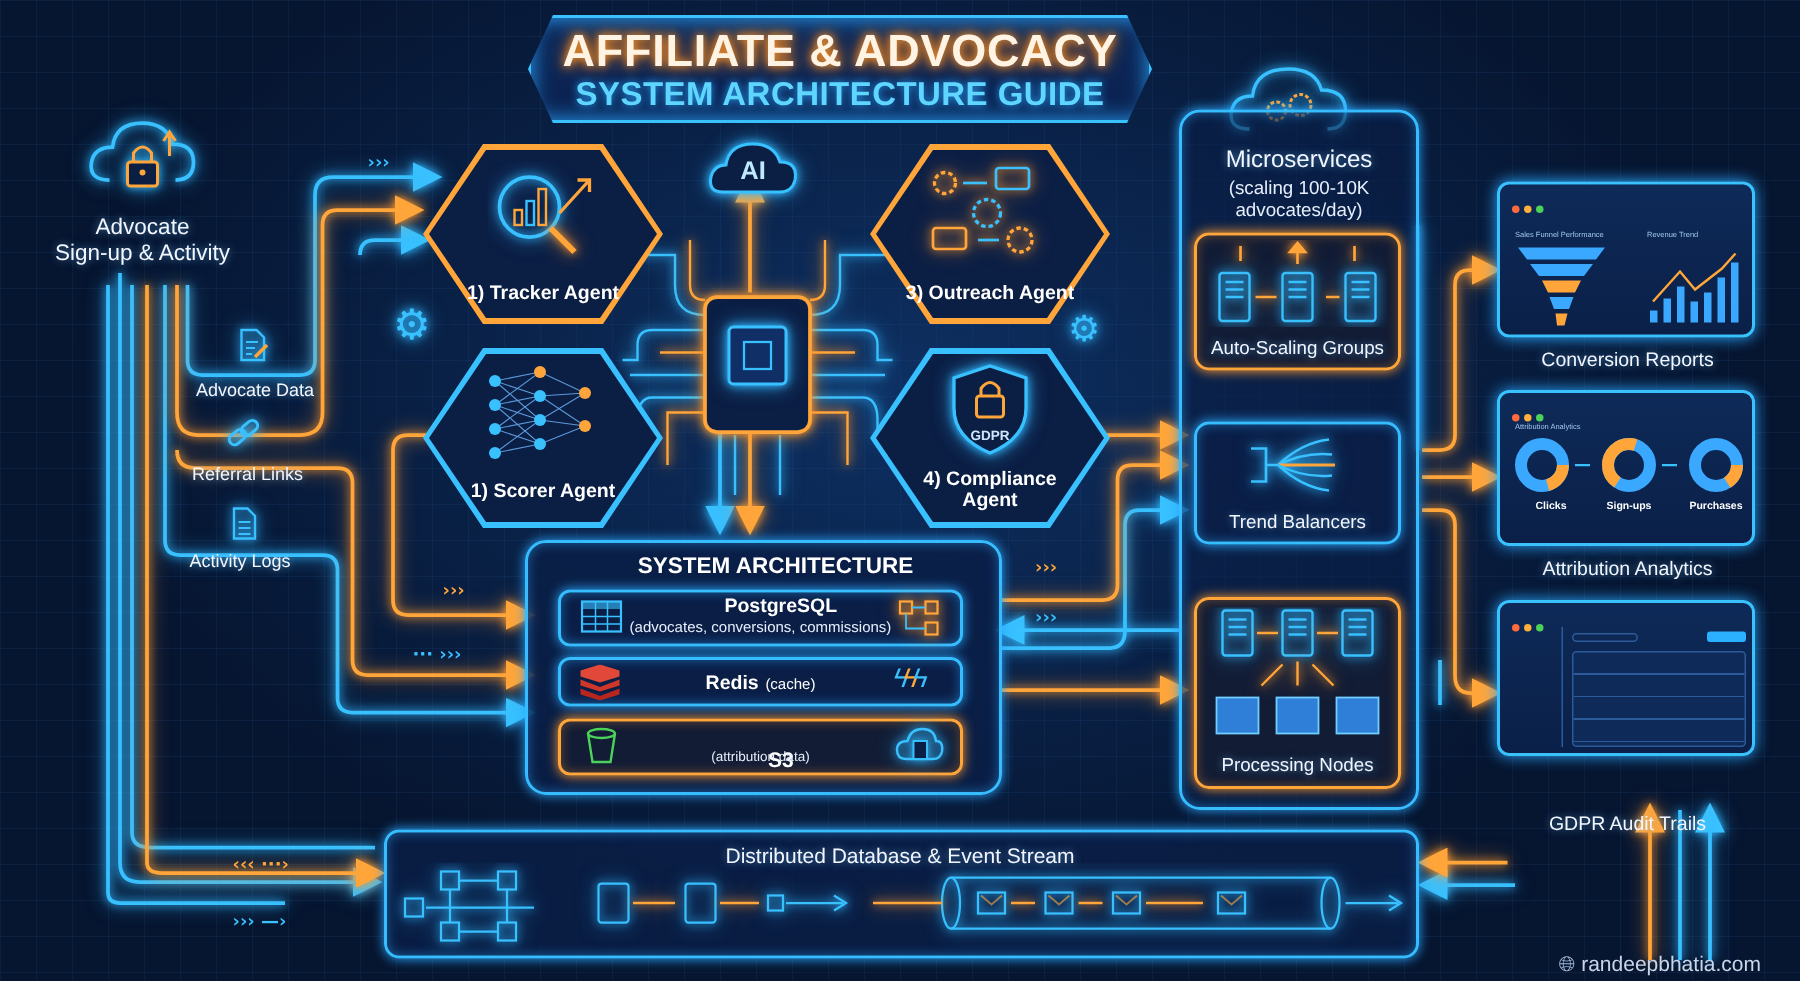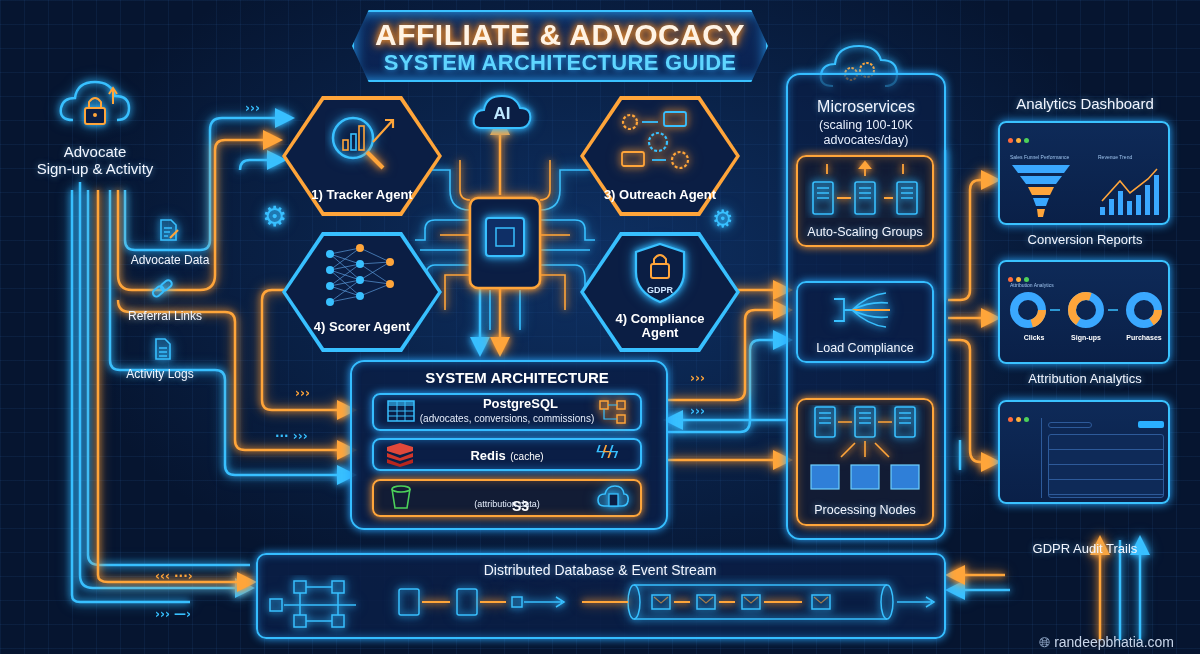--- a/index.html
+++ b/index.html
@@ -222,21 +222,21 @@
       <circle cx="42" cy="24" r="4"></circle>
         <circle cx="42" cy="40" r="4"></circle>
         <circle cx="42" cy="56" r="4"></circle>
       </g>
     <g fill="#ffa53a">
         <circle cx="42" cy="8" r="4"></circle>
         <circle cx="72" cy="22" r="4"></circle>
         <circle cx="72" cy="44" r="4"></circle>
       </g>
   </svg>
-  <div class="hex-label abs" style="left:282px;top:319px;width:160px;">4) Scorer Agent</div>
+  <div class="hex-label abs" style="left:282px;top:319px;width:160px;">1) Scorer Agent</div>
 
   <div class="hex orange glow-o" style="left:580px;top:96px;">
     <div class="hex-inner"></div>
   </div>
   <svg class="abs glow-o" style="left:618px;top:108px" width="90" height="70" viewBox="0 0 90 70">
     <circle cx="12" cy="14" r="7" fill="none" stroke="#ffa53a" stroke-width="2.2" stroke-dasharray="3 2"></circle>
     <path d="M24 14 H40" stroke="#38c0ff" stroke-width="1.8"></path>
     <rect x="46" y="4" width="22" height="14" rx="2" fill="none" stroke="#38c0ff" stroke-width="1.8"></rect>
     <circle cx="40" cy="34" r="9" fill="none" stroke="#38c0ff" stroke-width="2.2" stroke-dasharray="3 2"></circle>
     <rect x="4" y="44" width="22" height="14" rx="2" fill="none" stroke="#ffa53a" stroke-width="1.8"></rect>
@@ -334,42 +334,41 @@
   </svg>
   <div class="abs label" style="left:796px;top:225px;width:138px;font-size:12.5px;">Auto-Scaling Groups</div>
 
   <div class="panel blue" style="left:796px;top:281px;width:138px;height:82px;"></div>
   <svg class="abs glow-b" style="left:830px;top:287px" width="70" height="46" viewBox="0 0 70 46">
     <path d="M4 12 H14 V34 H4 M14 23 H22" fill="none" stroke="#38c0ff" stroke-width="1.8"></path>
     <path d="M22 23 Q38 8 56 6 M22 23 Q40 14 58 16" fill="none" stroke="#38c0ff" stroke-width="1.6"></path>
     <path d="M22 23 H60" stroke="#ffa53a" stroke-width="2"></path>
     <path d="M22 23 Q40 32 58 30 M22 23 Q38 38 56 40" fill="none" stroke="#38c0ff" stroke-width="1.6"></path>
   </svg>
-  <div class="abs label" style="left:796px;top:341px;width:138px;font-size:12.5px;">Load Compliance</div>
+  <div class="abs label" style="left:796px;top:341px;width:138px;font-size:12.5px;">Trend Balancers</div>
 
   <div class="panel orange" style="left:796px;top:398px;width:138px;height:128px;"></div>
   <svg class="abs" style="left:805px;top:405px" width="120" height="95" viewBox="0 0 120 95">
     <g fill="none" stroke="#38c0ff" stroke-width="1.6" class="glow-b">
       <rect x="10" y="2" width="20" height="30" rx="2"></rect>
         <rect x="50" y="2" width="20" height="30" rx="2"></rect>
         <rect x="90" y="2" width="20" height="30" rx="2"></rect>
       <path d="M14 8 H26 M14 13 H26 M14 18 H26 M54 8 H66 M54 13 H66 M54 18 H66 M94 8 H106 M94 13 H106 M94 18 H106"></path>
     </g>
     <g stroke="#ffa53a" stroke-width="1.6" class="glow-o">
       <path d="M33 17 H47 M73 17 H87 M50 38 L36 52 M60 36 V52 M70 38 L84 52"></path>
     </g>
     <g fill="#2f7fd8" stroke="#6fd0ff" stroke-width="1.2">
       <rect x="6" y="60" width="28" height="24"></rect>
         <rect x="46" y="60" width="28" height="24"></rect>
         <rect x="86" y="60" width="28" height="24"></rect>
     </g>
   </svg>
   <div class="abs label" style="left:796px;top:503px;width:138px;font-size:12.5px;">Processing Nodes</div>
 
-  <div class="abs label" style="left:985px;top:95px;width:200px;font-size:15px;">Analytics Dashboard</div>
 
   <div class="dash" style="top:121px;height:104px;">
     <div class="dots"><span style="background:#ff6b3d"></span><span style="background:#ffb03a"></span><span style="background:#4cd15a"></span></div>
     <div class="abs tiny" style="left:10px;top:31px;">Sales Funnel Performance</div>
     <div class="abs tiny" style="left:98px;top:31px;">Revenue Trend</div>
     <svg class="abs" style="left:8px;top:40px" width="75" height="56" viewBox="0 0 75 56">
       <path d="M4 2 H62 L56 10 H10 Z" fill="#3aa8ff"></path>
         <path d="M12 13 H54 L48 21 H18 Z" fill="#3aa8ff"></path>
       <path d="M20 24 H46 L42 32 H24 Z" fill="#ffa53a"></path>
         <path d="M25 35 H41 L38 43 H28 Z" fill="#3aa8ff"></path>

